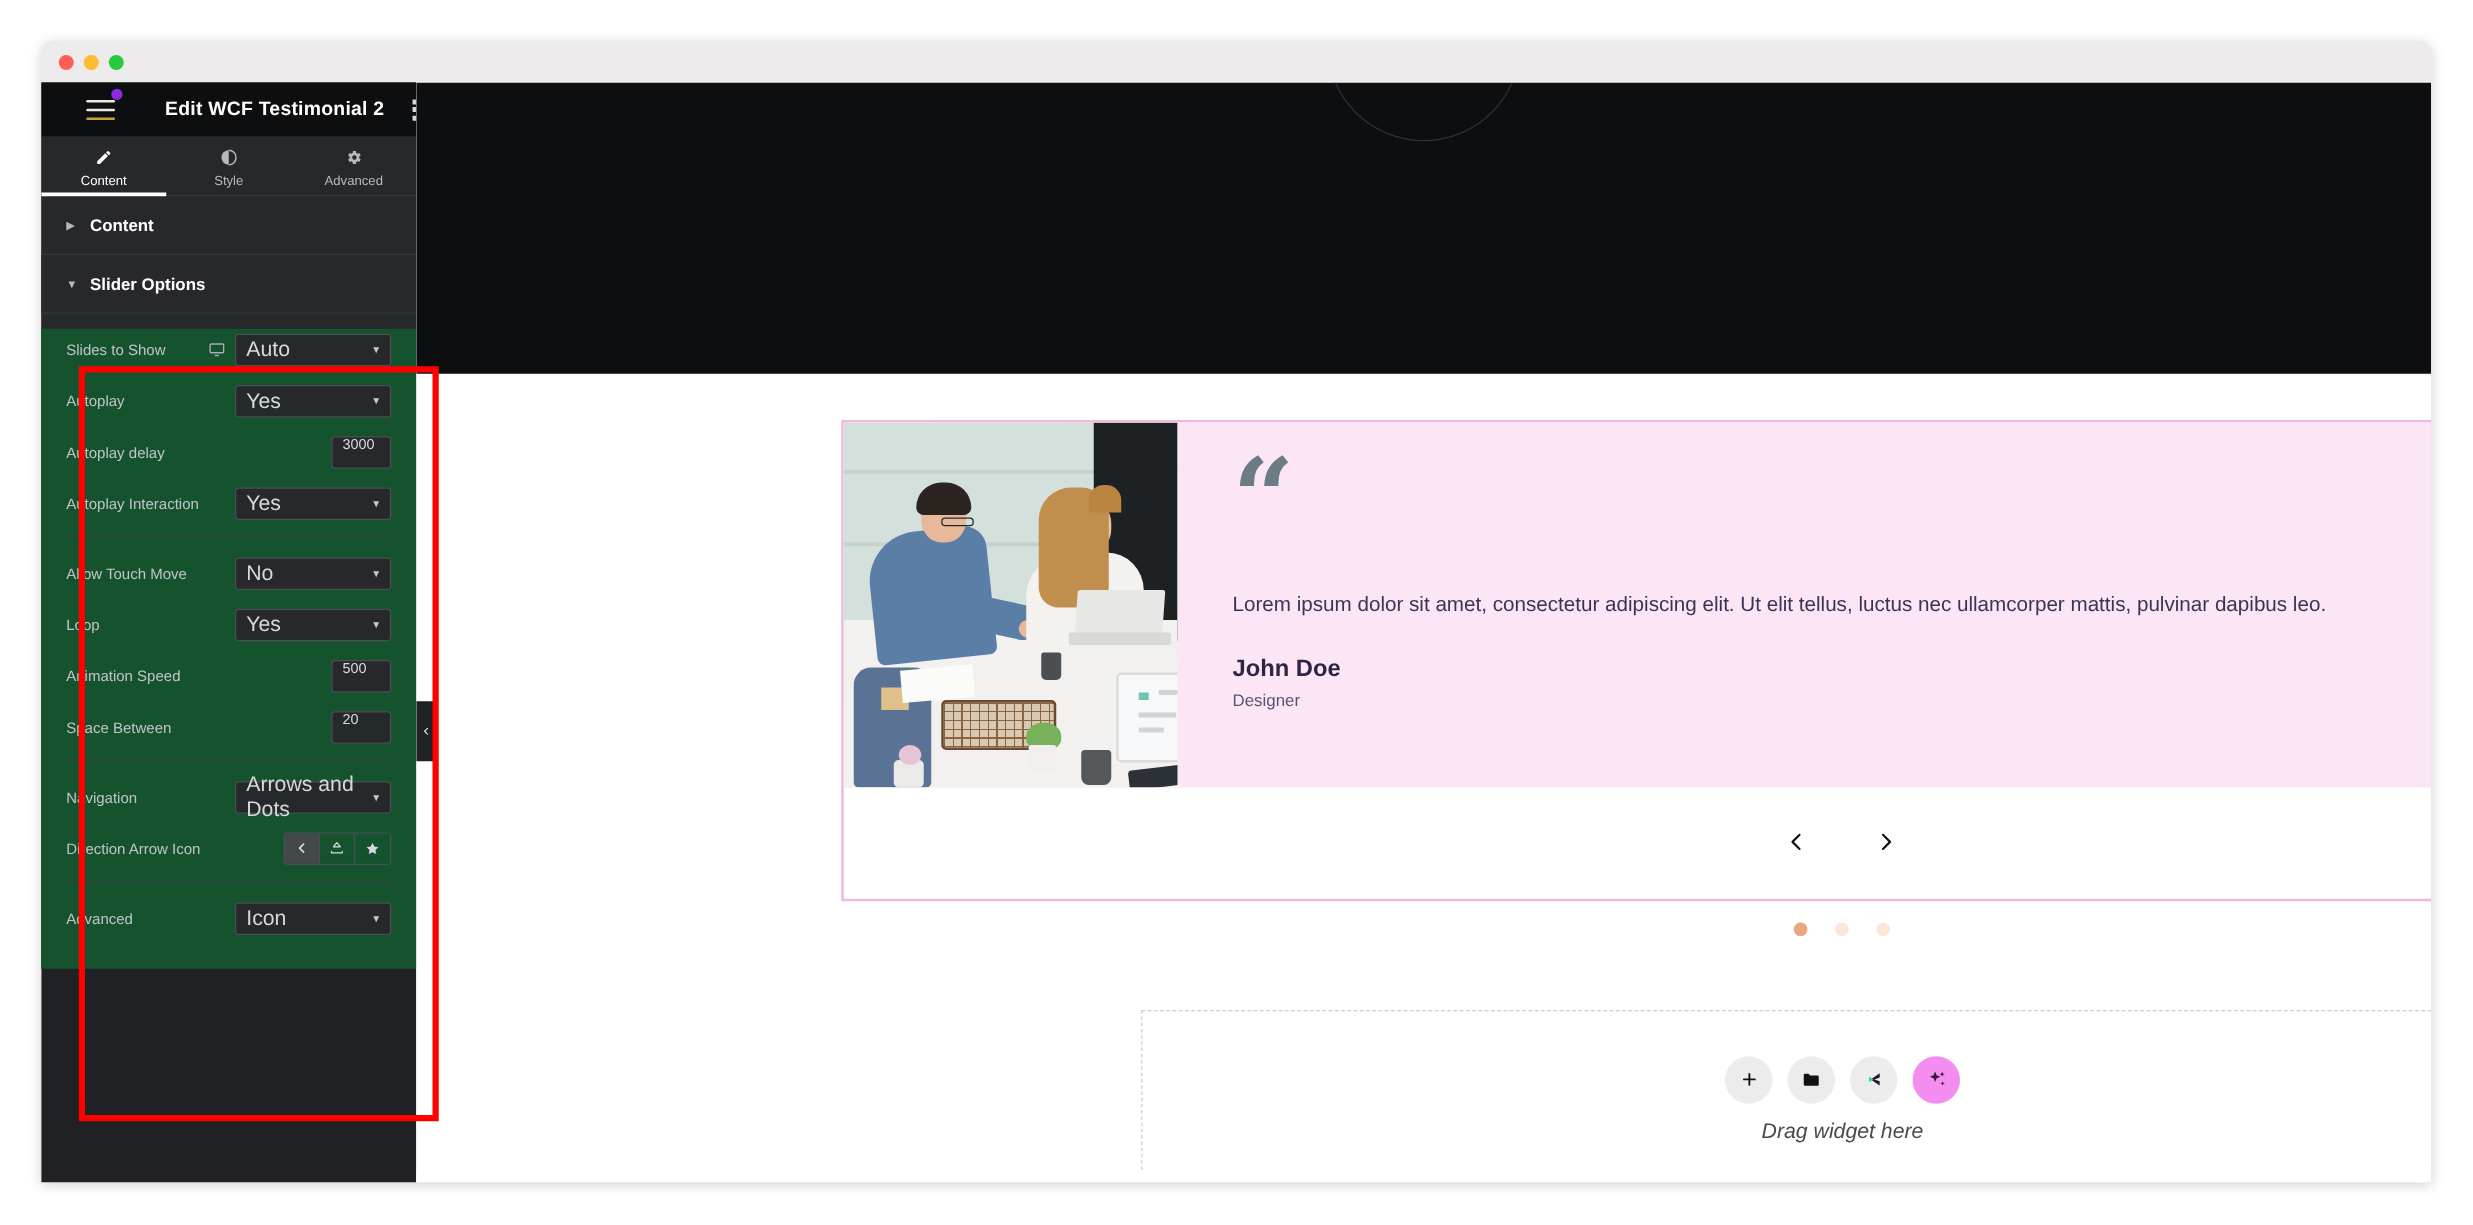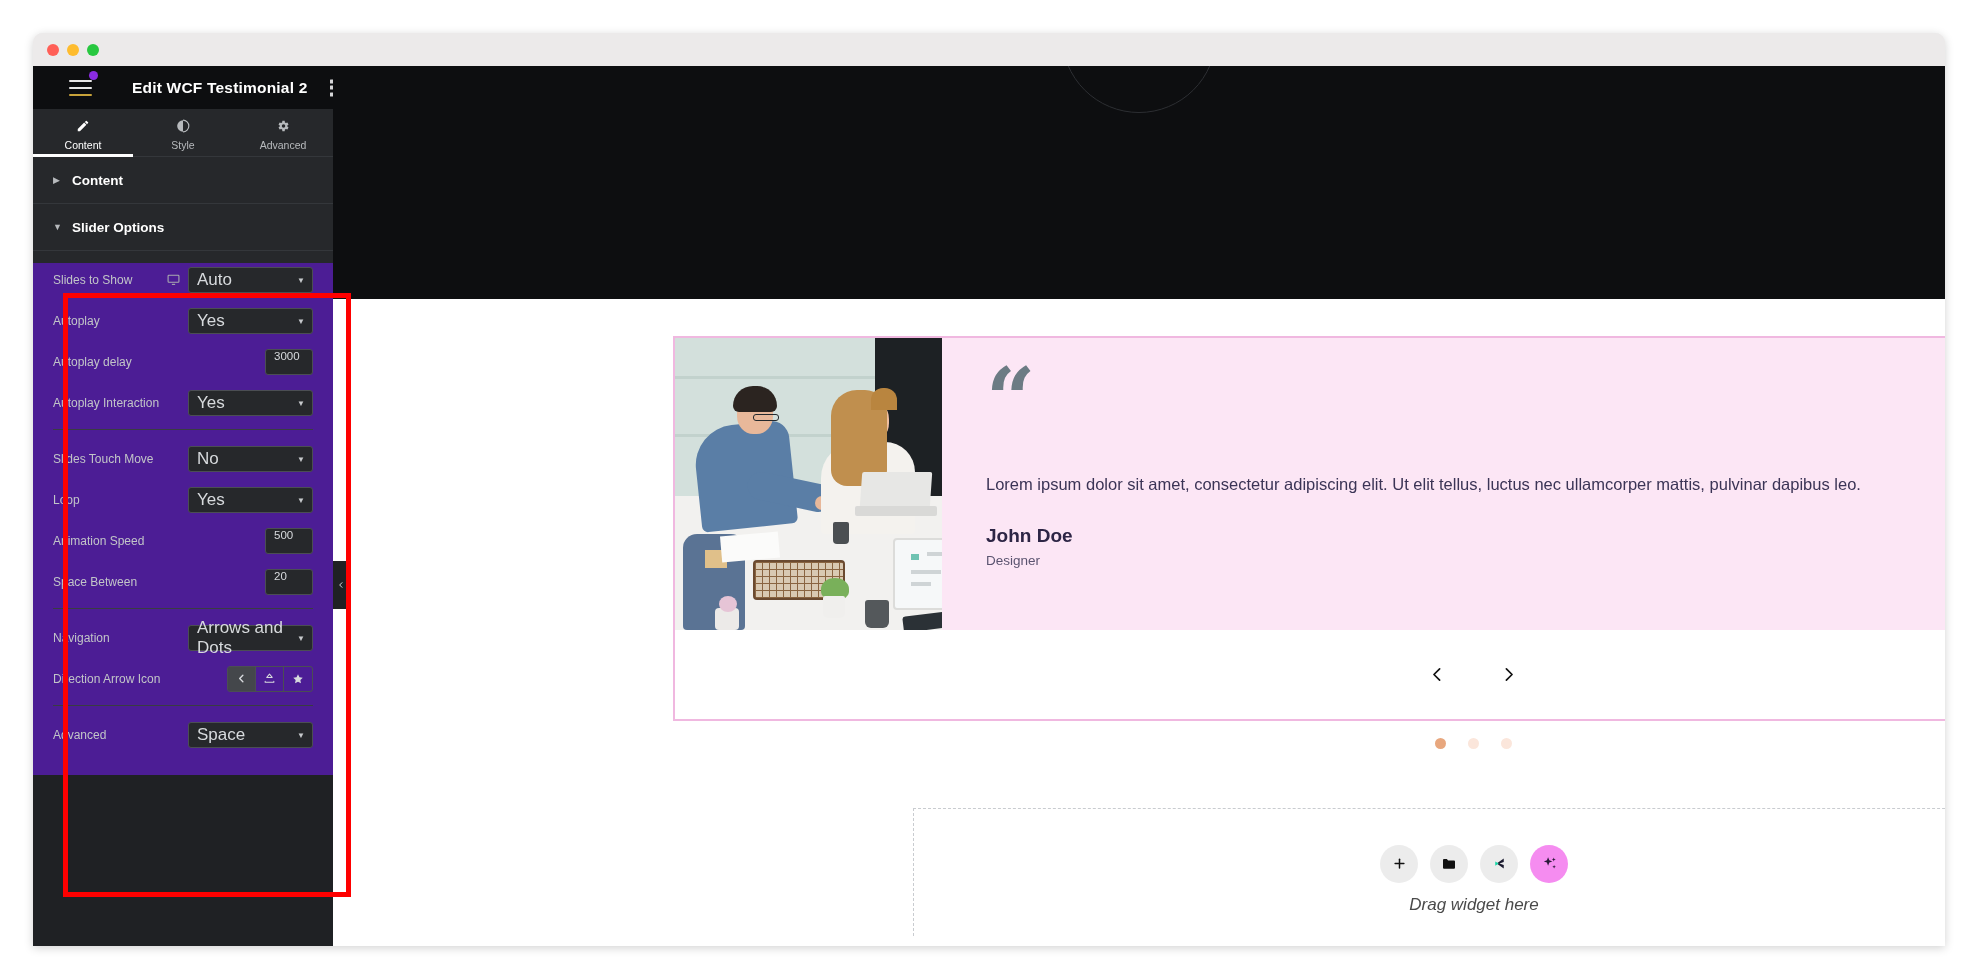--- a/index.html
+++ b/index.html
@@ -103,21 +103,21 @@
   }
   .section-head .caret { color: #b7babd; font-size: 9px; width: 9px; }
   .section-head .sec-title {
     color: #ffffff; font-size: 13.5px; font-weight: bold;
   }
 
   #slider-options-block {
     position: relative;
     background: #26282b;
   }
-  #slider-options-body { padding: 0 0 16px 0; background: #4c1d95; }
+  #slider-options-body { padding: 0 0 16px 0; background: #14532d; }
 
   
   #red-outline {
     position: absolute;
     left: 30px; top: 227px;
     width: 288px; height: 604px;
     border: 5px solid #fe0000;
     pointer-events: none;
     z-index: 40;
   }
@@ -427,21 +427,21 @@
             <span class="ctl-label">Autoplay Interaction</span>
             <div class="select-box">
               <span class="sv">Yes</span>
               <span class="dd">▼</span>
             </div>
           </div>
 
           <div class="divider"></div>
 
           <div class="ctl-row">
-            <span class="ctl-label">Slides Touch Move</span>
+            <span class="ctl-label">Allow Touch Move</span>
             <div class="select-box">
               <span class="sv">No</span>
               <span class="dd">▼</span>
             </div>
           </div>
 
           <div class="ctl-row">
             <span class="ctl-label">Loop</span>
             <div class="select-box">
               <span class="sv">Yes</span>
@@ -497,21 +497,21 @@
               </div>
             </div>
           </div>
 
 
           <div class="divider"></div>
 
           <div class="ctl-row">
             <span class="ctl-label">Advanced</span>
             <div class="select-box">
-              <span class="sv">Space</span>
+              <span class="sv">Icon</span>
               <span class="dd">▼</span>
             </div>
           </div>
 
         </div>
       </div>
 
       <div id="red-outline"></div>
     </div>
 

